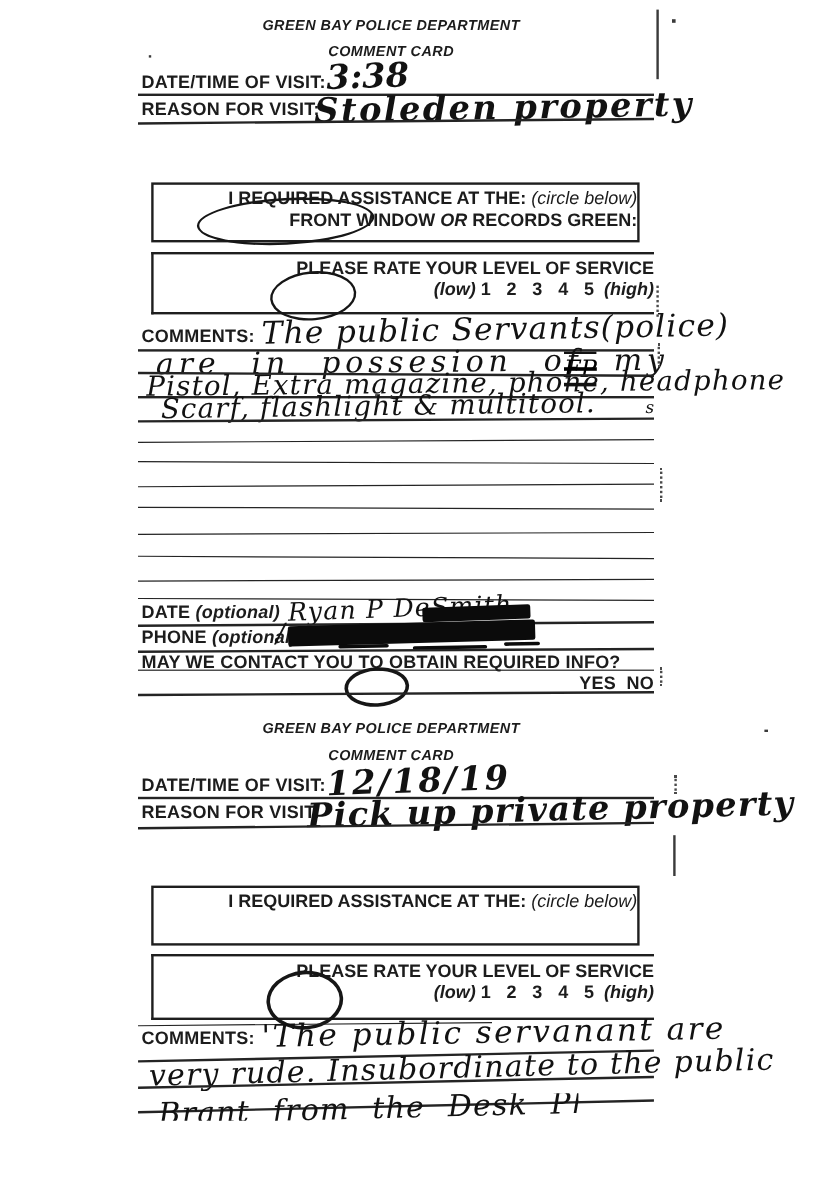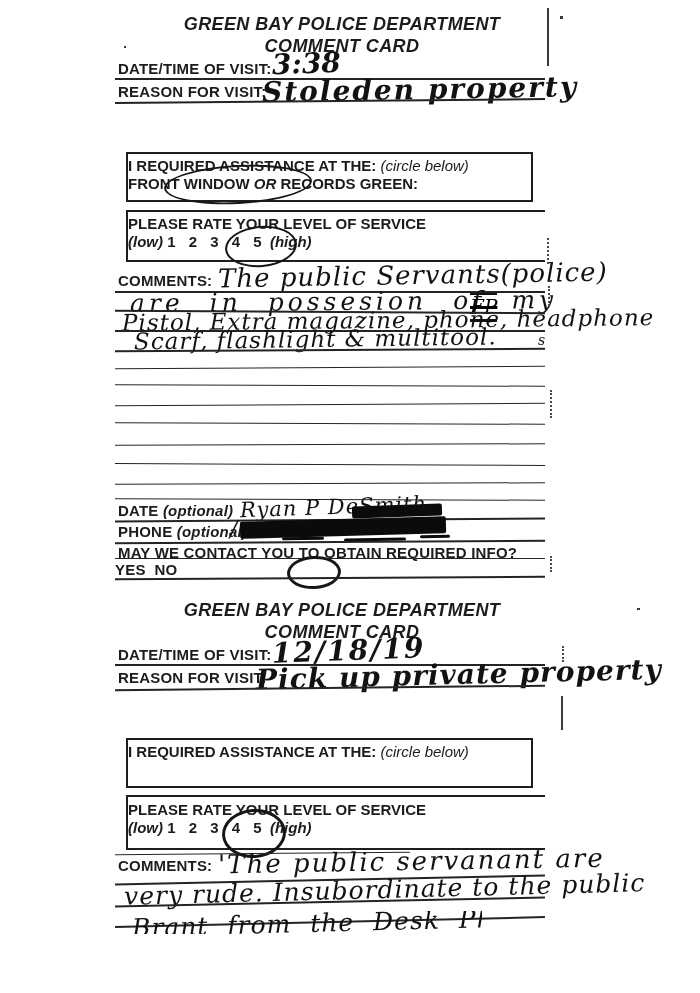--- a/index.html
+++ b/index.html
@@ -3,26 +3,26 @@
 <meta charset="utf-8">
 <style>
   html,body{margin:0;padding:0;}
   body{
     width:700px;height:993px;background:#ffffff;overflow:hidden;
     font-family:"Liberation Sans",sans-serif;color:#1c1c1c;position:relative;
   }
   .abs{position:absolute;}
   .lbl{font-weight:bold;font-size:15px;letter-spacing:.2px;color:#1c1c1c;white-space:nowrap;}
   .ital{font-style:italic;}
-  .title{font-weight:bold;font-style:italic;font-size:18px;letter-spacing:.4px;text-align:center;width:430px;left:127px;}
-  .ctr{width:430px;left:115px;text-align:left;}
+  .title{font-weight:bold;font-style:italic;font-size:12px;letter-spacing:.4px;text-align:center;width:430px;left:111px;}
+  .ctr{width:430px;left:115px;text-align:right;}
   .rule{border-top:2px solid #242424;height:0;left:115px;width:430px;}
   .rule.thin{border-top-width:1.5px;}
   .box{border:2px solid #1e1e1e;left:126px;}
-  .box .bline{display:block;text-align:left;font-weight:bold;font-size:15px;line-height:18px;white-space:nowrap;}
+  .box .bline{display:block;text-align:right;font-weight:bold;font-size:15px;line-height:18px;white-space:nowrap;}
   .hw{font-family:"DejaVu Serif",serif;font-style:italic;color:#121212;white-space:nowrap;line-height:1;}
   .ellipse{border:2.5px solid #161616;border-radius:50%;background:transparent;}
   .redact{background:#0b0b0b;border-radius:2px;}
   .scribble{font-family:"DejaVu Serif",serif;font-style:italic;color:#000000;
     text-decoration:line-through;text-decoration-thickness:3px;border-top:2px solid #121212;border-bottom:3px solid #121212;}
   .artifact{background:#3a3a3a;}
   .artifact.dotted{background:none;border-left:2px dotted #4a4a4a;}
   .nums{word-spacing:9px;}
   .clip{overflow:hidden;}
 </style>

